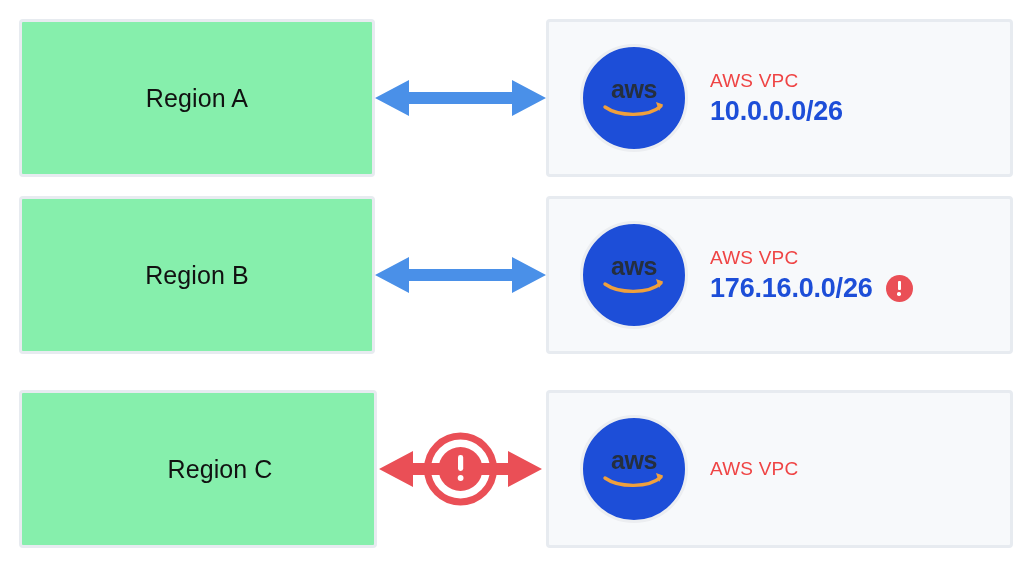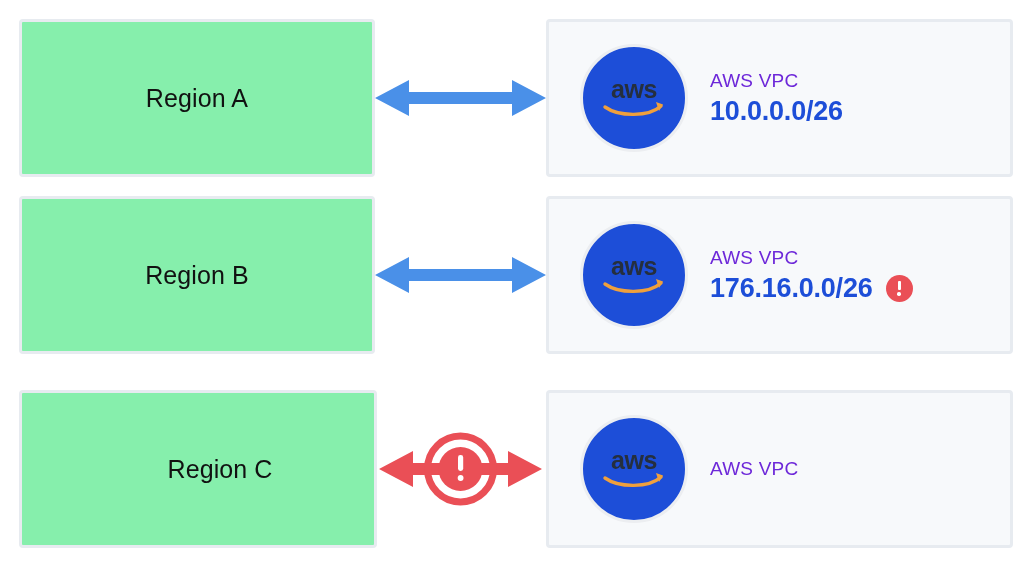--- a/index.html
+++ b/index.html
@@ -86,21 +86,21 @@
 
   
   .vpc-text {
     margin-left: 22px;
     display: flex;
     flex-direction: column;
     justify-content: center;
   }
   .vpc-title {
     font-size: 19px;
-    color: #6d28d9;
+    color: #ef4444;
     line-height: 1.25;
     letter-spacing: 0.2px;
   }
   .vpc-cidr-line {
     display: flex;
     align-items: center;
     margin-top: 4px;
   }
   .vpc-cidr {
     font-size: 27px;

